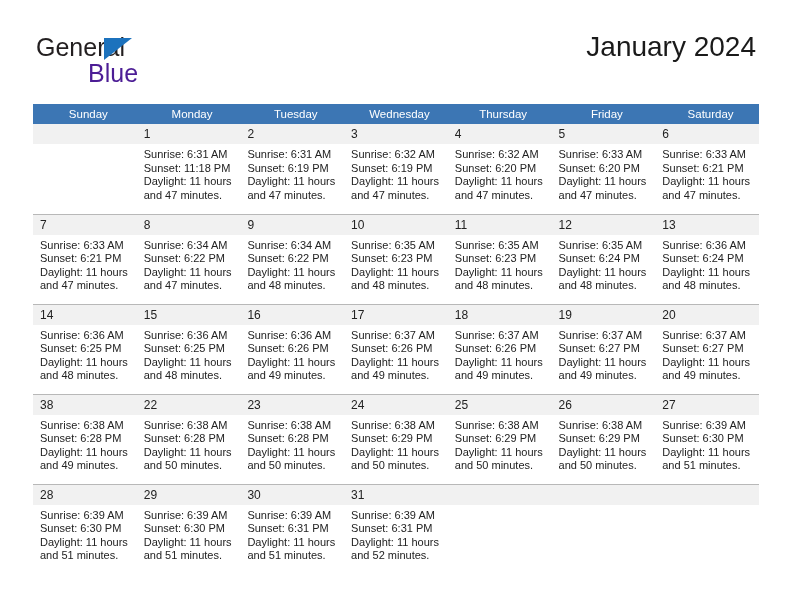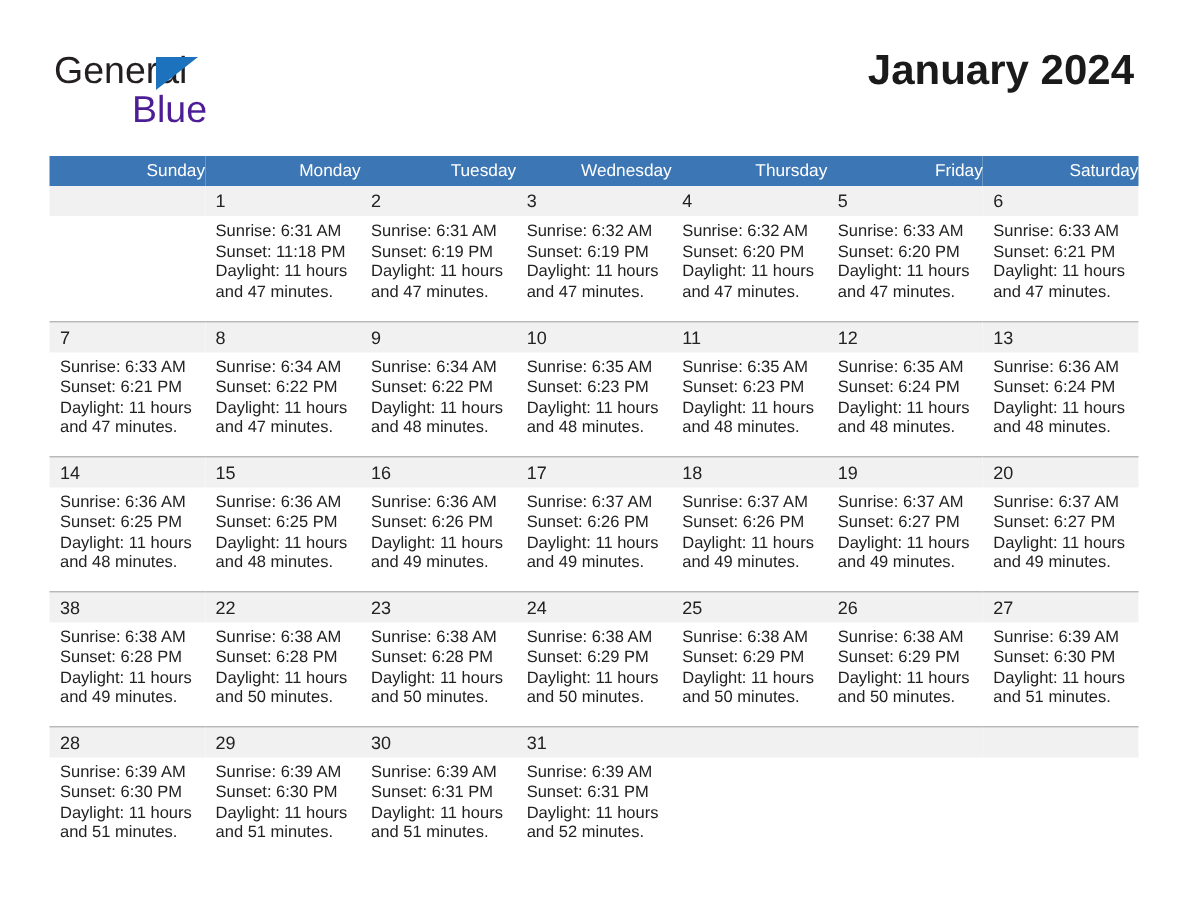--- a/index.html
+++ b/index.html
@@ -61,21 +61,21 @@
   .title-block {
     position: absolute;
     right: 36px;
     top: 30px;
     text-align: right;
   }
   .cal-title {
     font-size: 28px;
     line-height: 34px;
     color: #1a1a1a;
-    font-weight: bold;
+    font-weight: normal;
     margin: 0;
   }
   .cal-subtitle {
     font-size: 14px;
     line-height: 20px;
     color: #1a1a1a;
     margin: 6px 0 0 0;
   }
 
   
@@ -85,21 +85,21 @@
     top: 104px;
     width: 726px;
     border-collapse: collapse;
     table-layout: fixed;
   }
   .calendar th {
     background: #3c76b4;
     color: #ffffff;
     font-size: 11.5px;
     font-weight: normal;
-    text-align: right;
+    text-align: center;
     padding: 4px 0 4px 7px;
     height: 20px;
     border: none;
   }
   .calendar td {
     vertical-align: top;
     padding: 0;
     border: none;
     border-top: 1px solid #b8b8b8;
     height: 90px;

